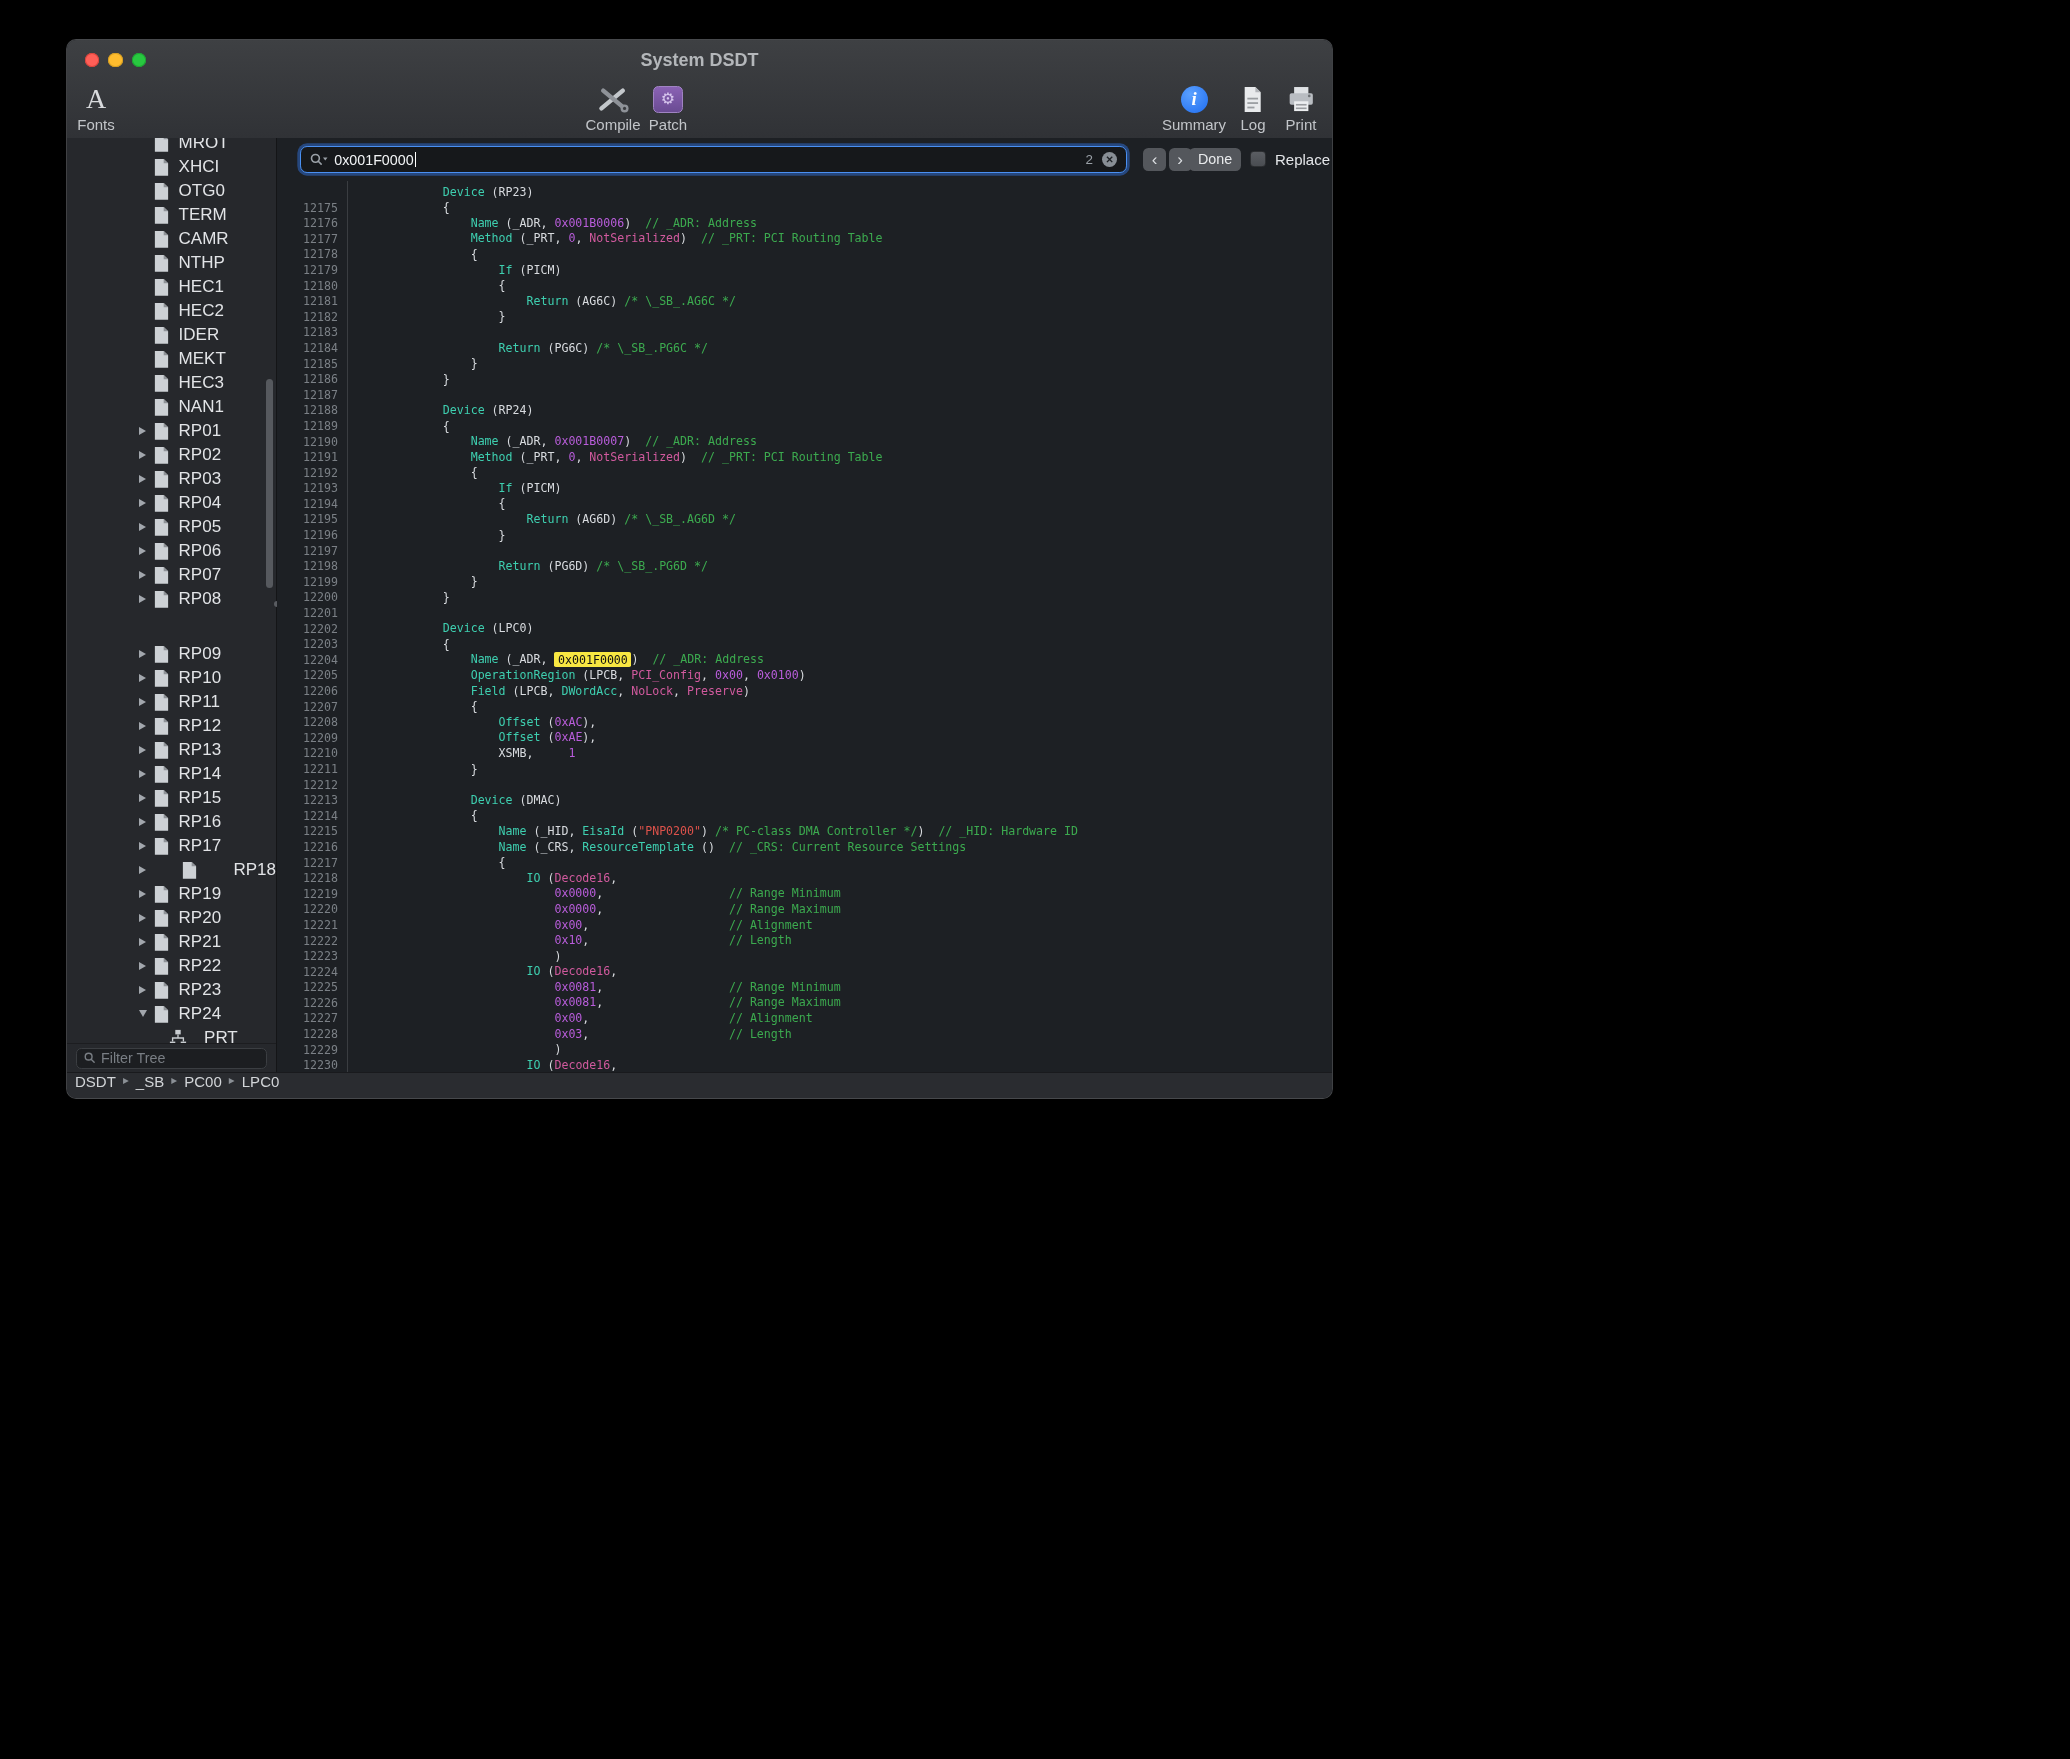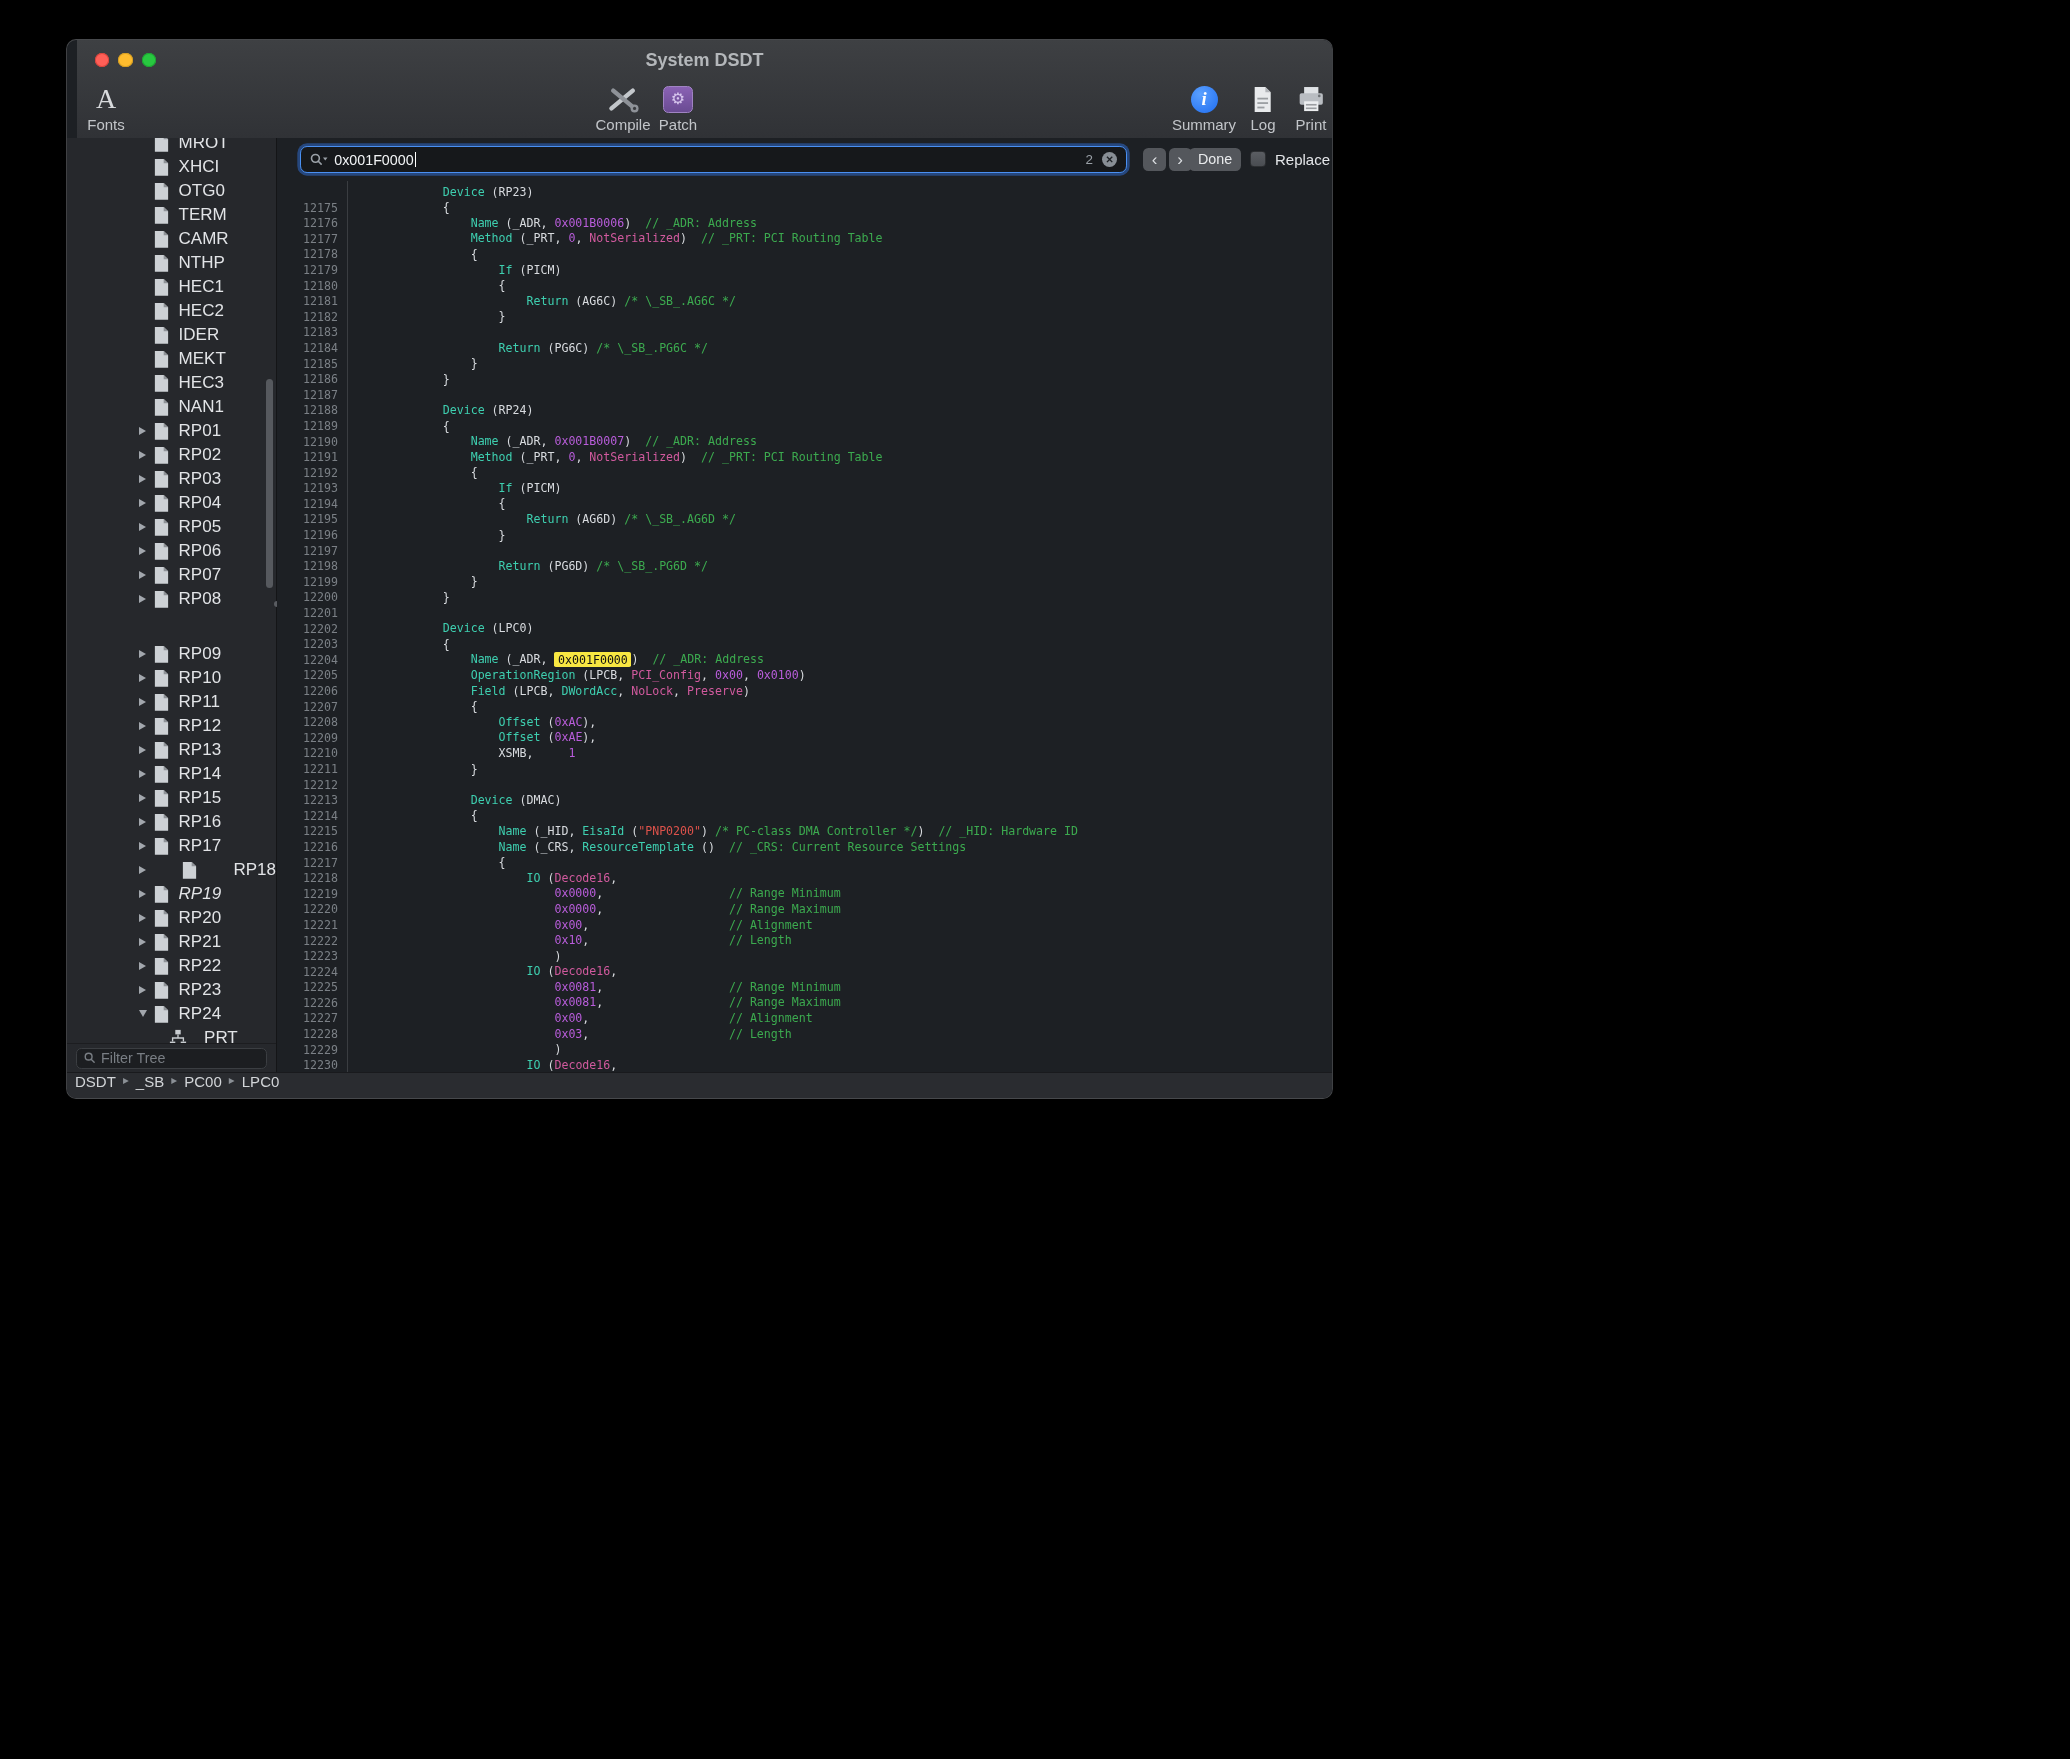--- a/index.html
+++ b/index.html
@@ -1,20 +1,20 @@
 <!DOCTYPE html>
 <html style="--keyword: #3ecfb0; --number: #b95ddb; --enum: #d15a9e; --comment: #3caa4f; --string: #dd524b; --plain: #d8dbdf; --match_highlight: #f8e742;font-size:14.3px"><head>
 <meta charset="utf-8">
 <style>
   html,body{margin:0;padding:0;background:#000;width:2071px;height:1759px;overflow:hidden;
             font-family:"Liberation Sans",sans-serif;}
   .window{position:absolute;left:67px;top:40px;width:1265px;height:1058px;background:#1d2024;
           border-radius:9px;overflow:hidden;box-shadow:0 0 0 0.9px #47494c,0 27px 71px rgba(0,0,0,.75);}
   
-  .chrome{position:absolute;top:0;left:10px;right:0;height:98px;
+  .chrome{position:absolute;top:0;left:0;right:0;height:98px;
           background:linear-gradient(#3e4043,#303236);border-bottom:0.9px solid #1b1c1e;}
   .titlebar{position:absolute;top:0;left:0;right:0;height:40px;}
   .title{line-height:40px;text-align:center;font-size:18px;font-weight:600;color:#b4b7ba;}
   .traffic{position:absolute;left:18px;top:12.5px;display:flex;gap:9px;}
   .tl{width:14.3px;height:14.3px;border-radius:50%;display:inline-block;}
   .tl.red{background:#ff5f57;box-shadow:inset 0 0 0 0.9px #d9433c;}
   .tl.yellow{background:#febc2e;box-shadow:inset 0 0 0 0.9px #d69e21;}
   .tl.green{background:#28c840;box-shadow:inset 0 0 0 0.9px #1da432;}
   .tb-item{position:absolute;top:43px;transform:translateX(-50%);display:flex;flex-direction:column;
            align-items:center;width:86px;}
@@ -456,21 +456,21 @@
         <div class="row" style="padding-left: 66px; justify-content: space-between;">
           <span class="tri right"></span>
           <span class="ticon">
             <svg width="15" height="18.7" viewBox="0 0 17 21">
               <path d="M1 1 h10 l5 5 v14 h-15 z" fill="#cdd1d5"></path>
               <path d="M11 1 l5 5 h-5 z" fill="#8e9297"></path>
             </svg>
           </span>
           <span class="tlabel">RP18</span>
         </div>
-        <div class="row" style="padding-left: 66px; font-style: italic;">
+        <div class="row" style="padding-left: 66px;">
           <span class="tri right"></span>
           <span class="ticon">
             <svg width="15" height="18.7" viewBox="0 0 17 21">
               <path d="M1 1 h10 l5 5 v14 h-15 z" fill="#cdd1d5"></path>
               <path d="M11 1 l5 5 h-5 z" fill="#8e9297"></path>
             </svg>
           </span>
           <span class="tlabel">RP19</span>
         </div>
         <div class="row" style="padding-left: 66px;">

